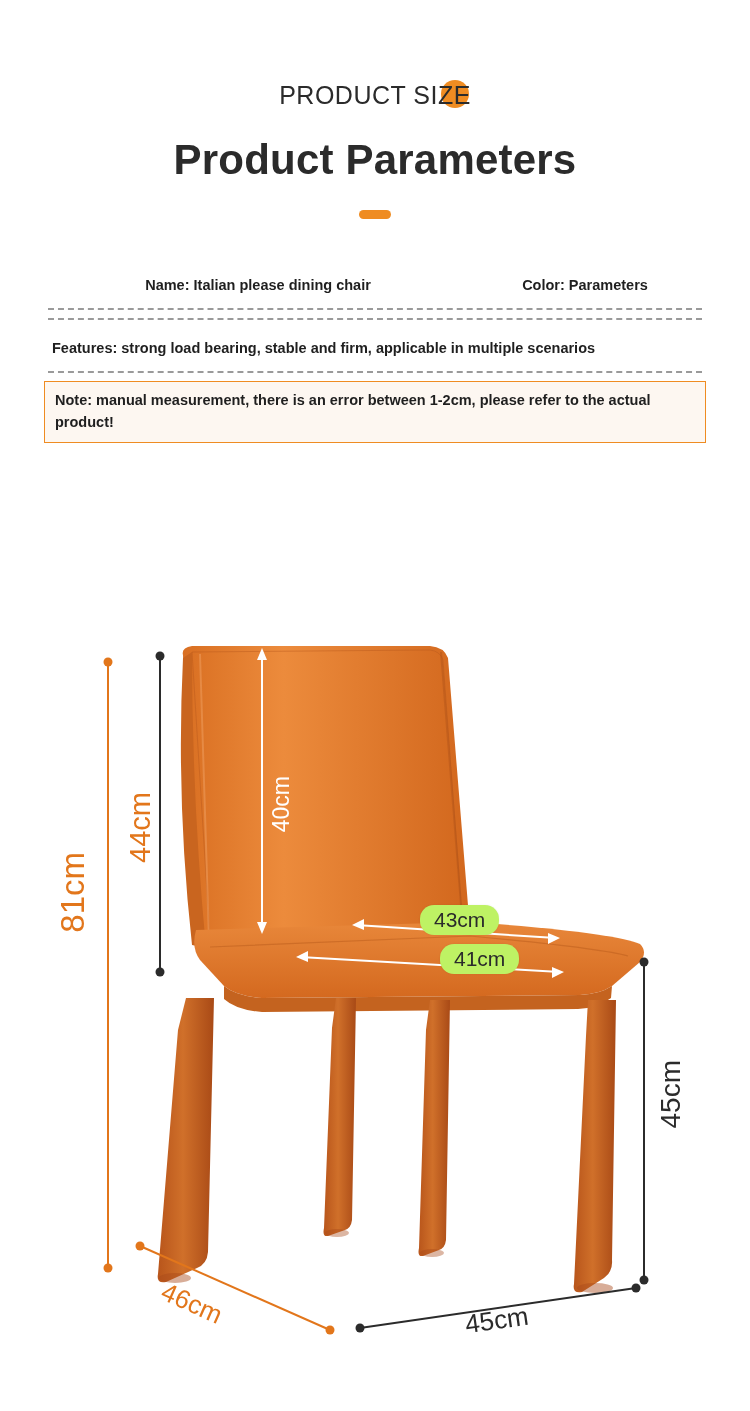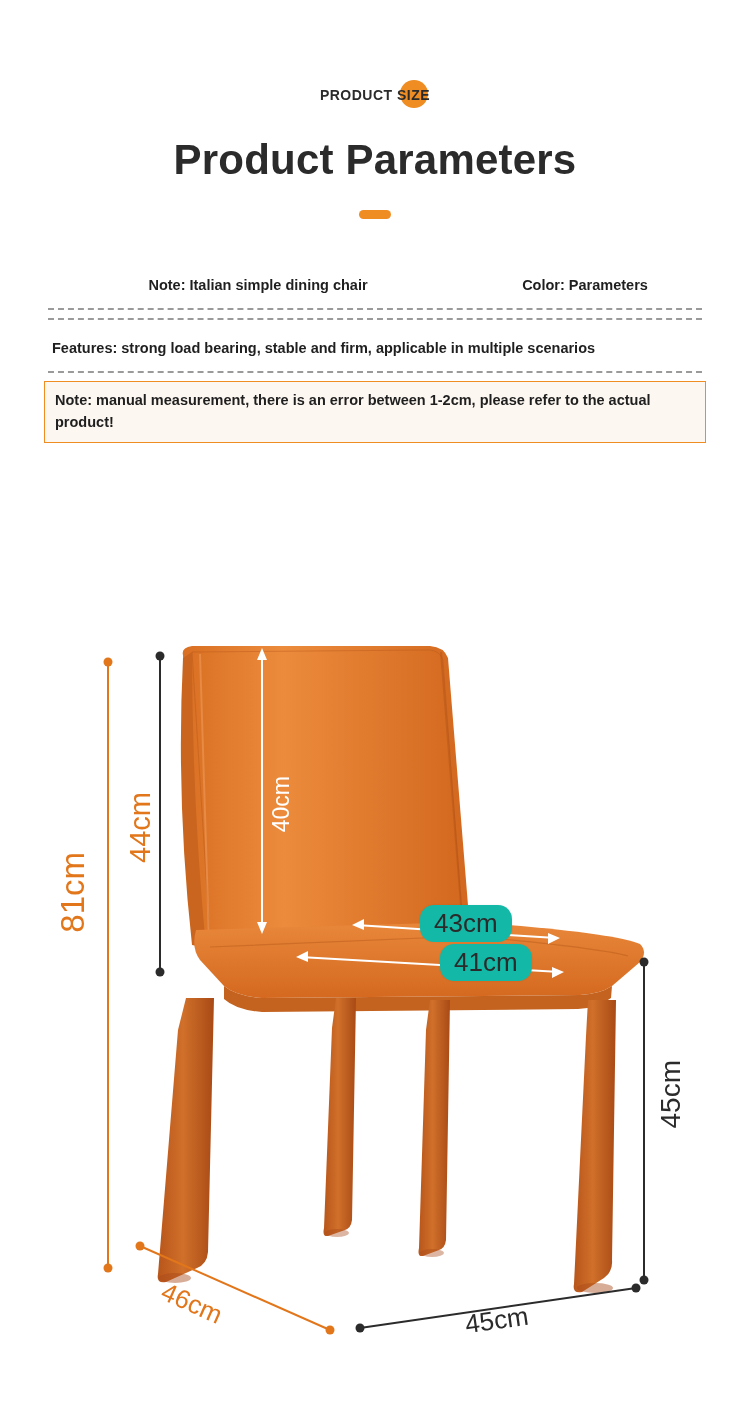--- a/index.html
+++ b/index.html
@@ -32,22 +32,22 @@
     height: 28px;
     border-radius: 50%;
     background: #ef8c22;
     top: 2px;
     right: 8px;
     z-index: 0;
   }
   .eyebrow {
     position: relative;
     z-index: 1;
-    font-size: 14px;
-    font-weight: bold;
+    font-size: 25px;
+    font-weight: normal;
     letter-spacing: 0.5px;
     color: #2b2b2b;
     line-height: 34px;
     padding: 0 6px;
   }
   .main-title {
     margin-top: 24px;
     font-size: 42px;
     font-weight: bold;
     color: #2b2b2b;
@@ -128,24 +128,24 @@
   .dim-dark {
     color: #2b2b2b;
   }
   .vertical-text {
     writing-mode: vertical-rl;
     text-orientation: mixed;
     transform: rotate(180deg);
   }
   .white-pill {
     position: absolute;
-    background: #14b8a6;
+    background: #bef264;
     border-radius: 14px;
     color: #2b2b2b;
-    font-size: 26px;
+    font-size: 21px;
     padding: 3px 14px;
     box-shadow: 0 0 2px rgba(0,0,0,0.08);
     white-space: nowrap;
   }
   .white-vert {
     position: absolute;
     color: #ffffff;
     font-size: 23px;
     writing-mode: vertical-rl;
     text-orientation: mixed;
@@ -160,21 +160,21 @@
     <span class="eyebrow-dot"></span>
     <span class="eyebrow">PRODUCT SIZE</span>
   </div>
   <div class="main-title">Product Parameters</div>
   <div class="divider-pill"></div>
 </div>
 
 <div class="specs">
 
   <div class="spec-row">
-    <div class="spec-col-left">Note: Italian simple dining chair</div>
+    <div class="spec-col-left">Name: Italian please dining chair</div>
     <div class="spec-col-right">Color: Parameters</div>
   </div>
 
   <div class="dash-line"></div>
 
 
   <div class="dash-line"></div>
 
   <div class="spec-full">Features: strong load bearing, stable and firm, applicable in multiple scenarios</div>
 

